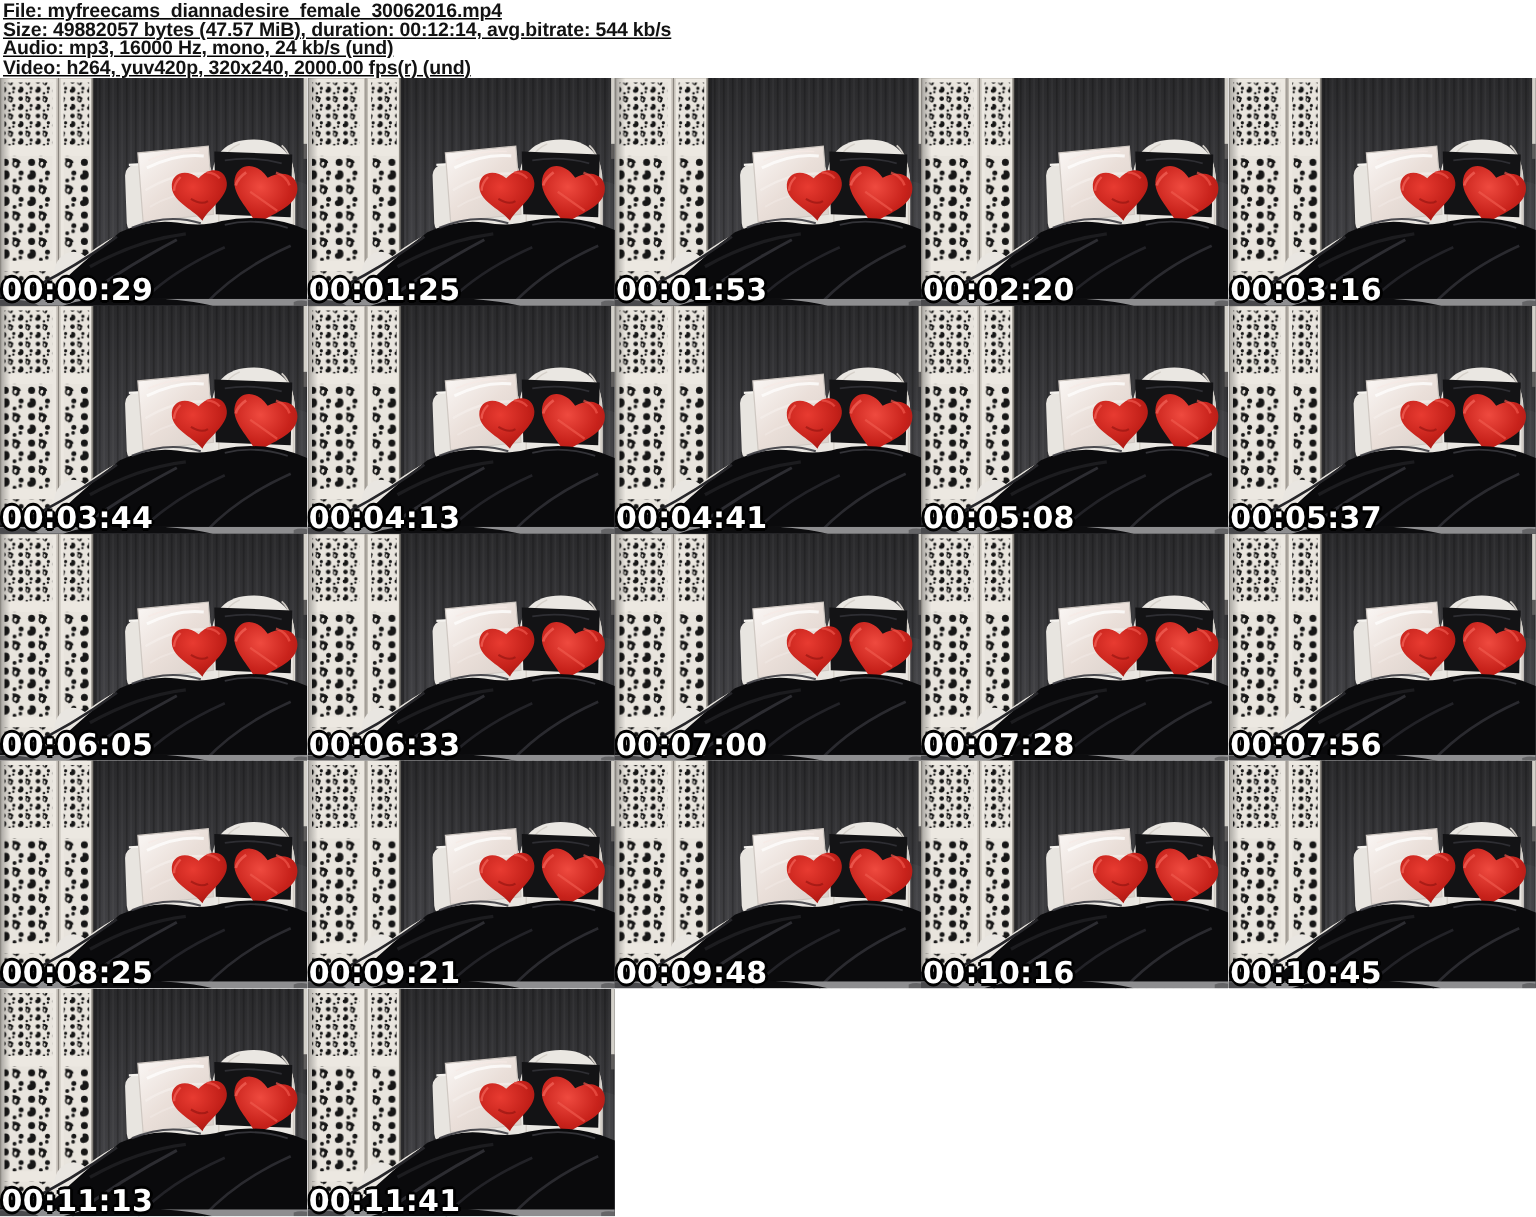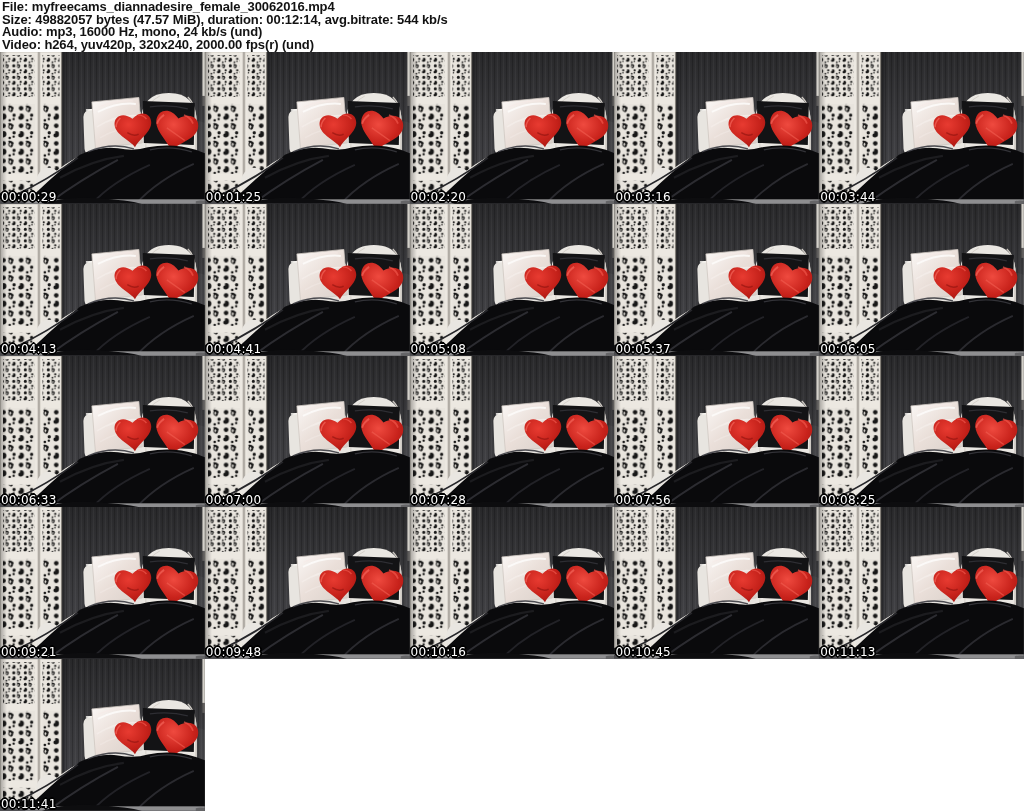--- a/index.html
+++ b/index.html
@@ -4,37 +4,37 @@
 <style>
   html, body { margin: 0; padding: 0; background: #ffffff; }
   body {
     width: 1024px; height: 811px;
     font-family: "Liberation Sans", sans-serif;
     overflow: hidden;
   }
   .sheet { width: 1024px; height: 811px; background: #fff; }
   .header {
     height: 52px; background: #ffffff; padding: 1px 0 0 2px;
-    box-sizing: border-box; overflow: hidden;
+    box-sizing: border-box; overflow: hidden; text-decoration: underline;
   }
   .header .line {
     font-weight: bold; font-size: 13px; line-height: 12.6px;
     color: #121212; white-space: nowrap; letter-spacing: -0.1px;
   }
   .grid {
     width: 1024px; height: 759px;
     display: grid;
     grid-template-columns: repeat(5, 1fr);
     grid-template-rows: repeat(5, 1fr);
   }
   .cell { position: relative; overflow: hidden; }
   .cell svg { display: block; width: 100%; height: 100%; }
   .ts {
     position: absolute; left: 1px; bottom: 1px;
-    color: #ffffff; font-weight: normal; font-size: 12px;
+    color: #ffffff; font-weight: bold; font-size: 20px;
     font-family: "DejaVu Sans", sans-serif; letter-spacing: 0.2px;
     line-height: 1;
     text-shadow:
       -1px -1px 0 #000, 1px -1px 0 #000, -1px 1px 0 #000, 1px 1px 0 #000,
       -1px 0 0 #000, 1px 0 0 #000, 0 -1px 0 #000, 0 1px 0 #000,
       -2px 0 0 #000, 2px 0 0 #000, 0 2px 0 #000, 0 -2px 0 #000;
   }
   .defs-holder { position: absolute; width: 0; height: 0; overflow: hidden; }
 </style>
 </head>
@@ -202,20 +202,26 @@
   </div>
 
 
   <div class="cell">
     <svg viewBox="0 0 205 152" preserveAspectRatio="none">
       <use href="#scene"></use>
     </svg>
     <span class="ts">00:01:25</span>
   </div>
 
+  <div class="cell">
+    <svg viewBox="0 0 205 152" preserveAspectRatio="none">
+      <use href="#scene"></use>
+    </svg>
+    <span class="ts">00:01:53</span>
+  </div>
 
   <div class="cell">
     <svg viewBox="0 0 205 152" preserveAspectRatio="none">
       <use href="#scene"></use>
     </svg>
     <span class="ts">00:02:20</span>
   </div>
 
 
   <div class="cell">

